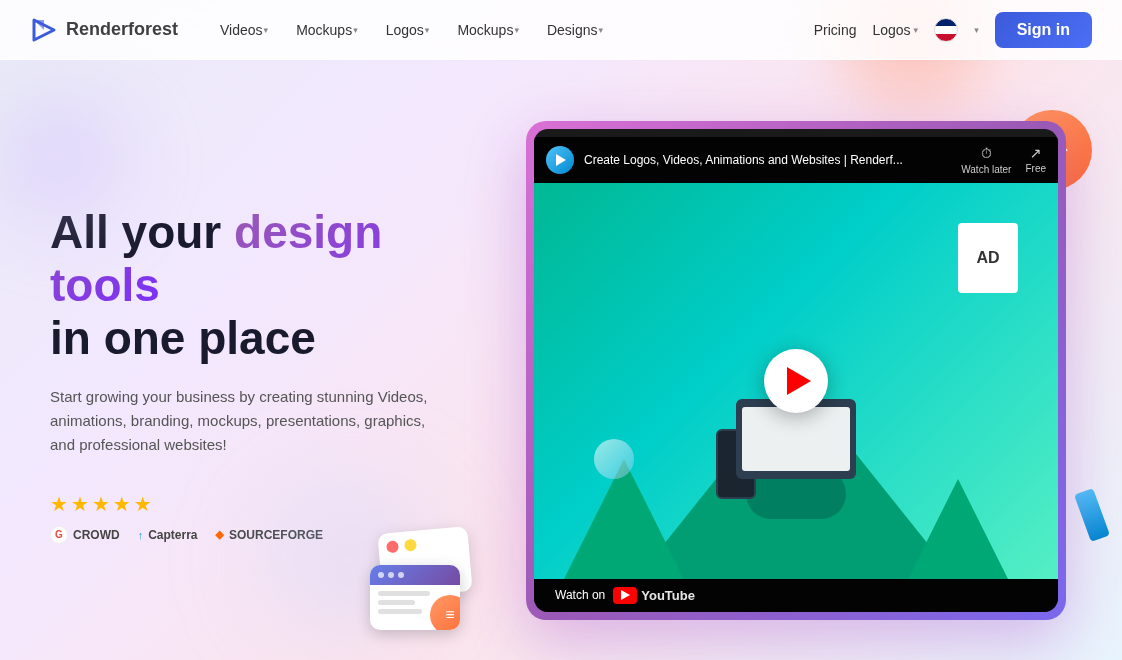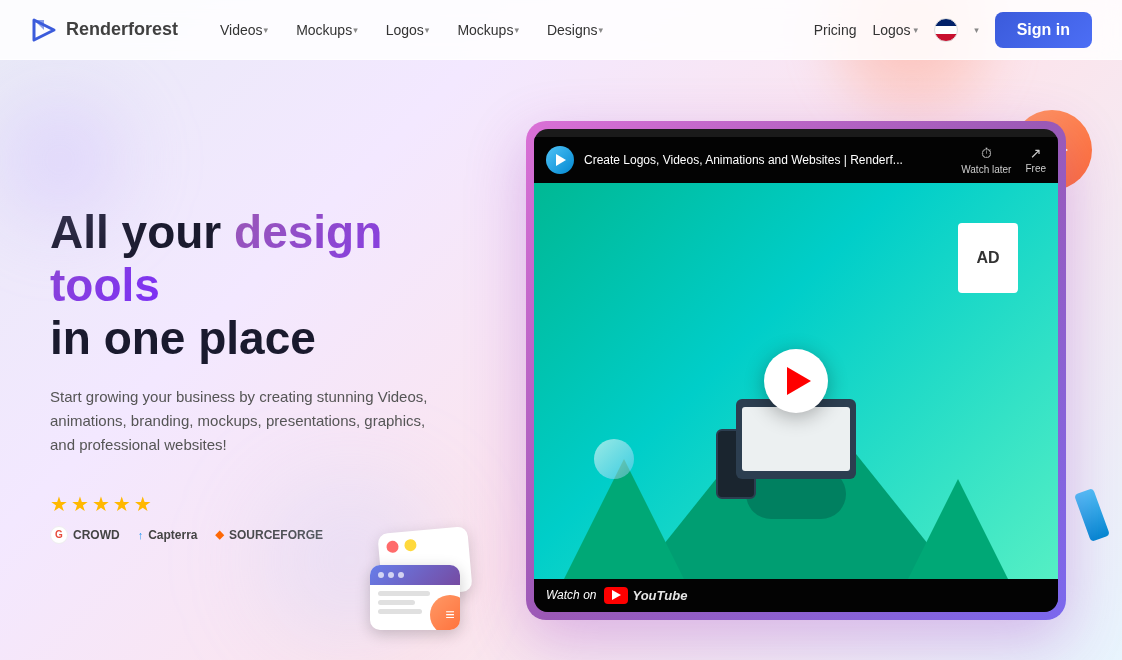--- a/index.html
+++ b/index.html
@@ -549,25 +549,24 @@
       height: 0;
       border-top: 14px solid transparent;
       border-bottom: 14px solid transparent;
       border-left: 24px solid #FF0000;
       margin-left: 5px;
     }
 
     
     .video-footer {
       background: rgba(0,0,0,0.85);
-      padding: 8px 12px;
+      padding: 8px 21px;
       display: flex;
       align-items: center;
       gap: 8px;
-      font-style: italic;
     }
     .watch-on-text {
       color: white;
       font-size: 12px;
     }
     .youtube-logo {
       display: flex;
       align-items: center;
       gap: 4px;
     }

